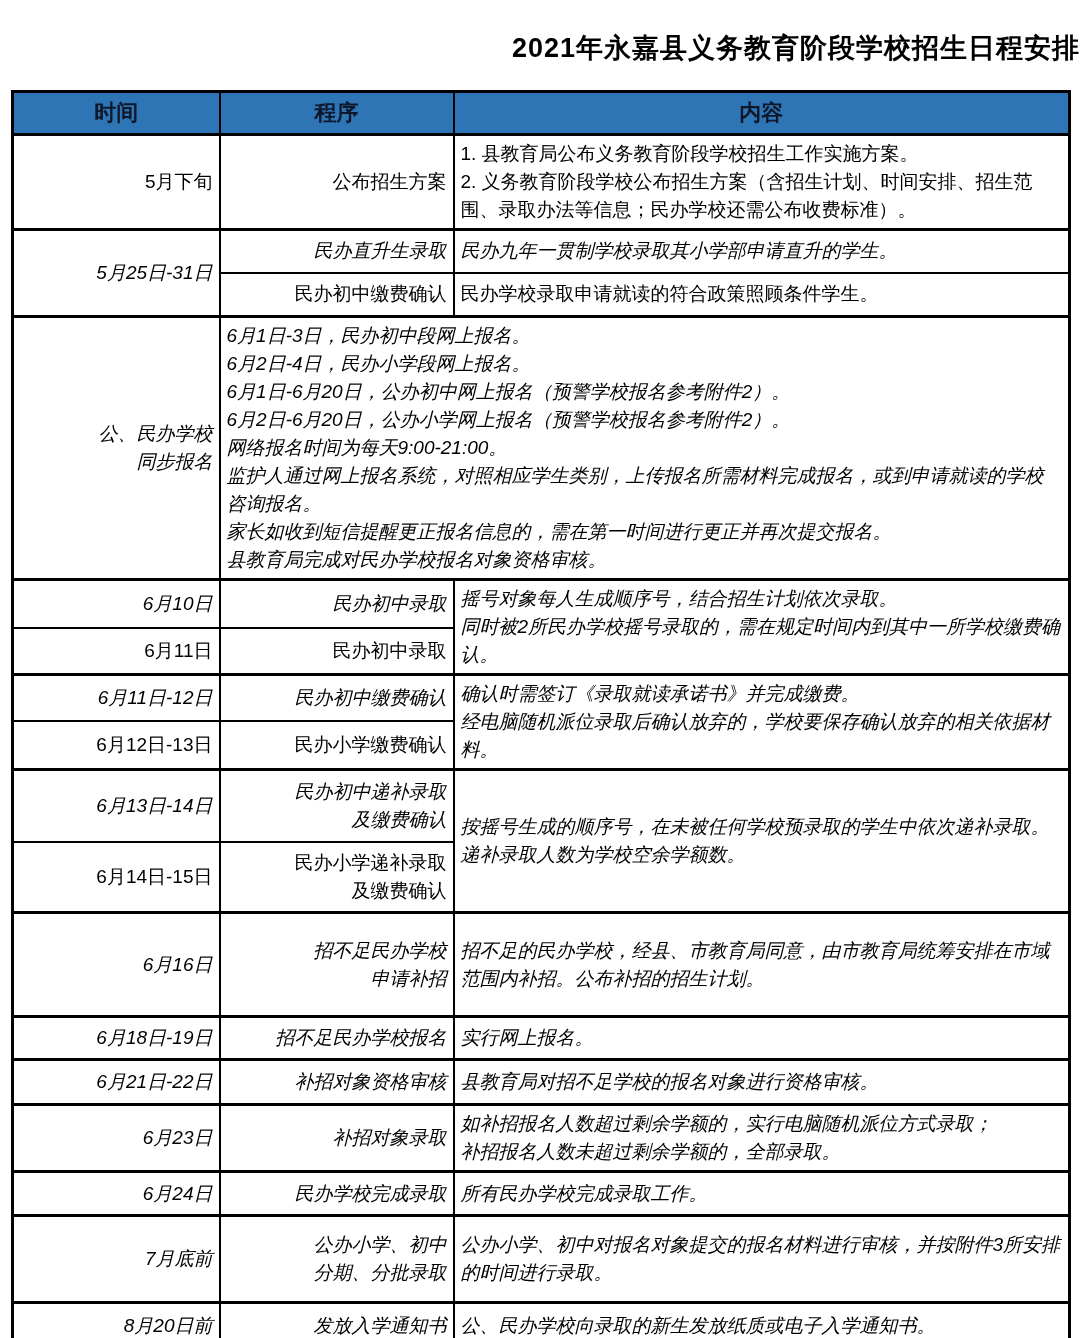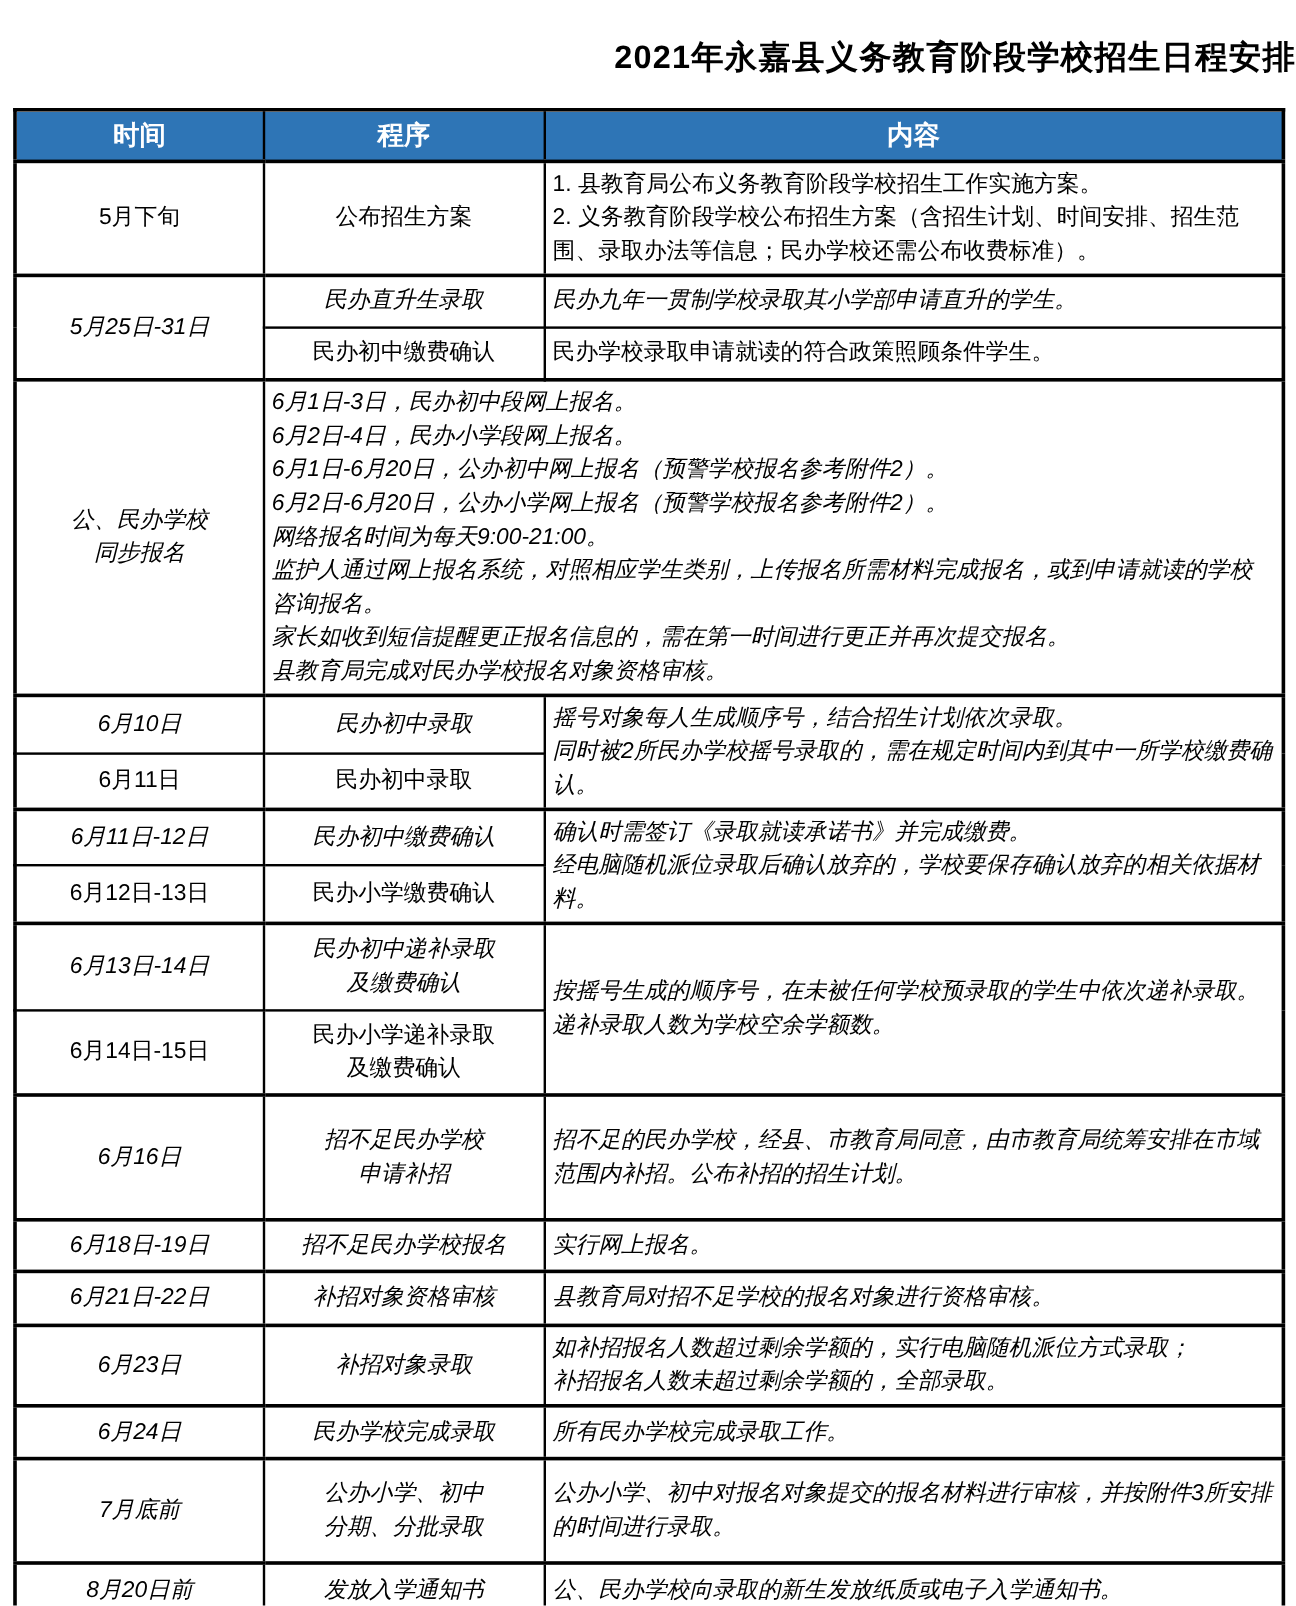--- a/index.html
+++ b/index.html
@@ -40,28 +40,28 @@
     vertical-align: middle;
     box-sizing: border-box;
     font-size: 19px;
     line-height: 28px;
     white-space: pre-line;
     padding: 4px 6px;
     overflow: hidden;
   }
   thead th {
     background: #2E75B6;
-    color: #ffffff;
+    color: #0f172a;
     font-size: 22px;
     font-weight: bold;
     text-align: center;
     border-bottom: 3px solid #000000;
   }
   td.time, td.proc {
-    text-align: center;
+    text-align: right;
   }
   td.content {
     text-align: left;
   }
   tr.grp > td {
     border-top-width: 3px;
     font-style: italic;
   }
 </style>
 </head>

